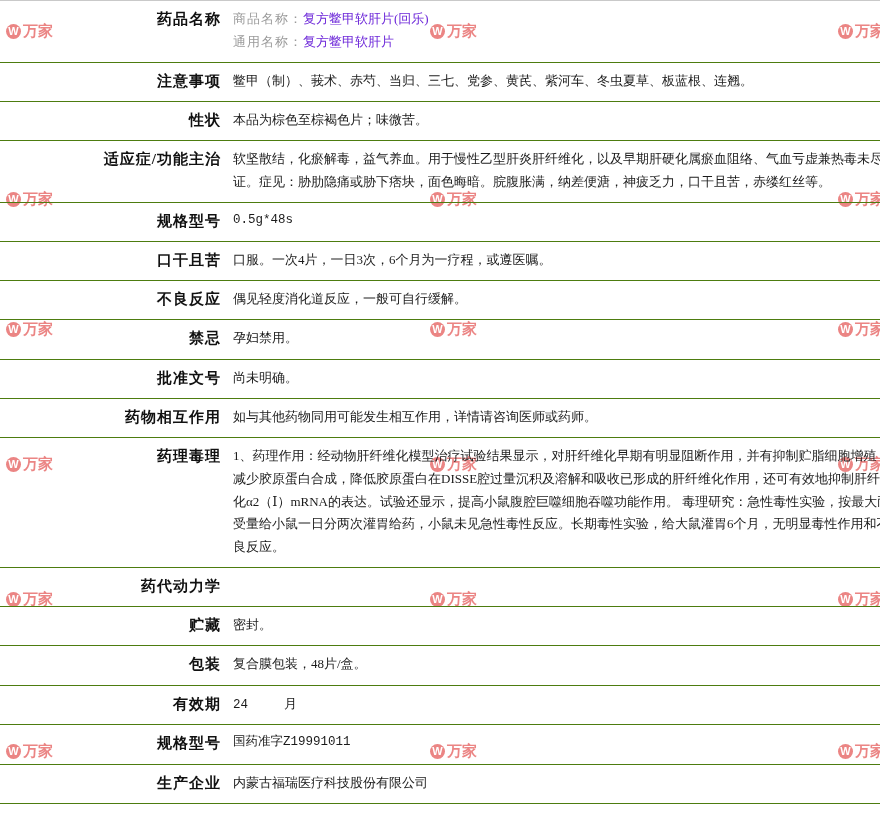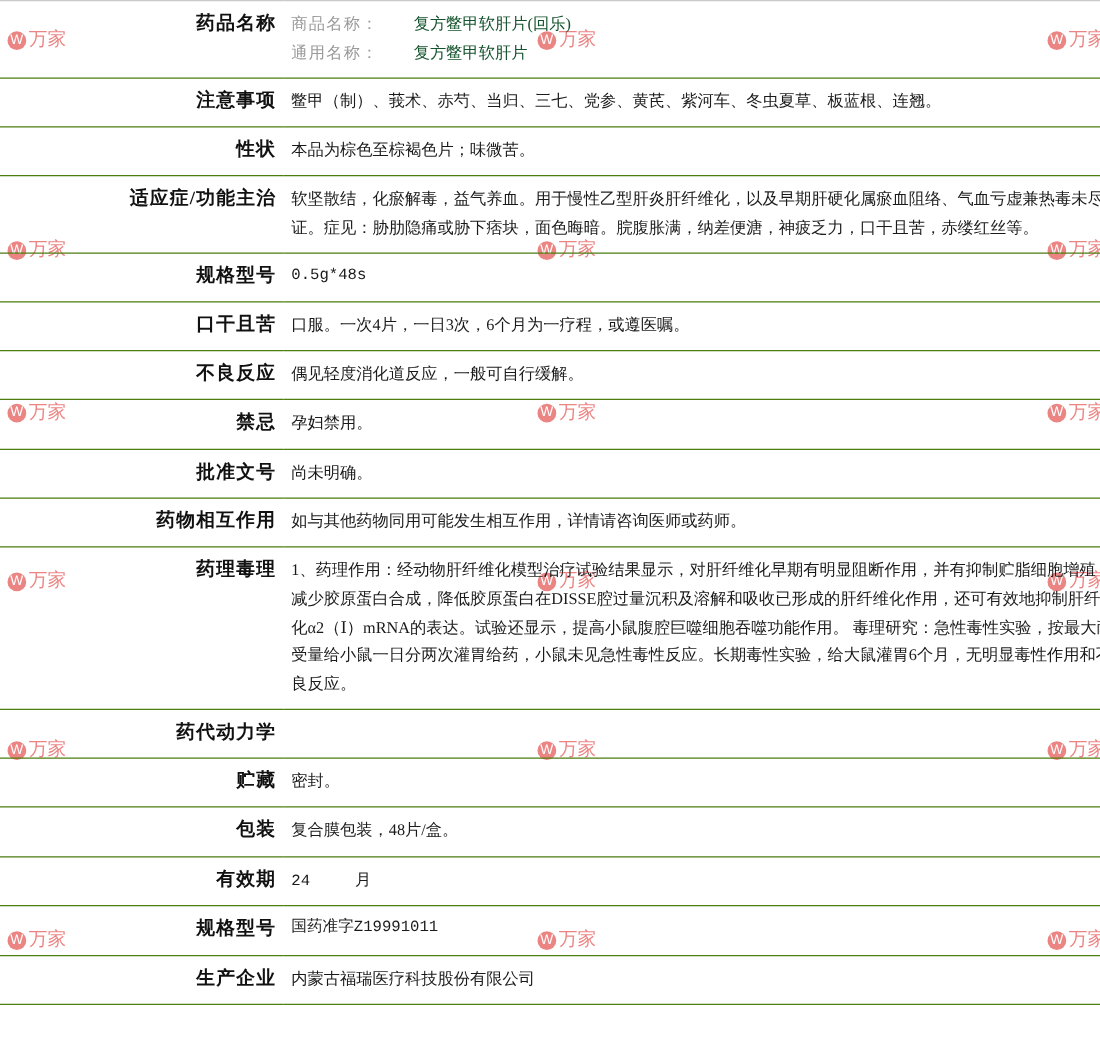--- a/index.html
+++ b/index.html
@@ -14,21 +14,21 @@
     color: #1a1a1a;
     position: relative;
     overflow: hidden;
   }
 
   
   .wm {
     position: absolute;
     font-family: "Liberation Sans", sans-serif;
     font-size: 15px;
-    font-weight: normal;
+    font-weight: bold;
     color: #f0b8b8;
     opacity: .85;
     white-space: nowrap;
     pointer-events: none;
     user-select: none;
     z-index: 0;
   }
   .wm .wmark {
     display: inline-block;
     width: 15px;
@@ -76,24 +76,24 @@
     line-height: 1.75;
     font-family: "Liberation Serif", "DejaVu Serif", serif;
     color: #1a1a1a;
     word-break: break-all;
   }
   .sub-row { display: flex; align-items: baseline; }
   .sub-label {
     color: #9a9a9a;
     font-size: 13px;
     white-space: nowrap;
-    margin-right: 28px;
+    margin-right: 0;
     letter-spacing: 1px;
   }
-  .sub-val { font-size: 13px; color: #14532d; }
+  .sub-val { font-size: 13px; color: #6d28d9; }
   .mono { font-family: "Liberation Mono", "DejaVu Sans Mono", monospace; font-size: 12.5px; }
   .para { margin: 0; }
   .empty-cell { min-height: 20px; }
   .valid-num { font-family: "Liberation Mono", "DejaVu Sans Mono", monospace; font-size: 12.5px; margin-top: 19px; }
   .valid-unit { margin-left: 36px; }
 </style>
 </head>
 <body>
 
 <div id="watermark-layer">

